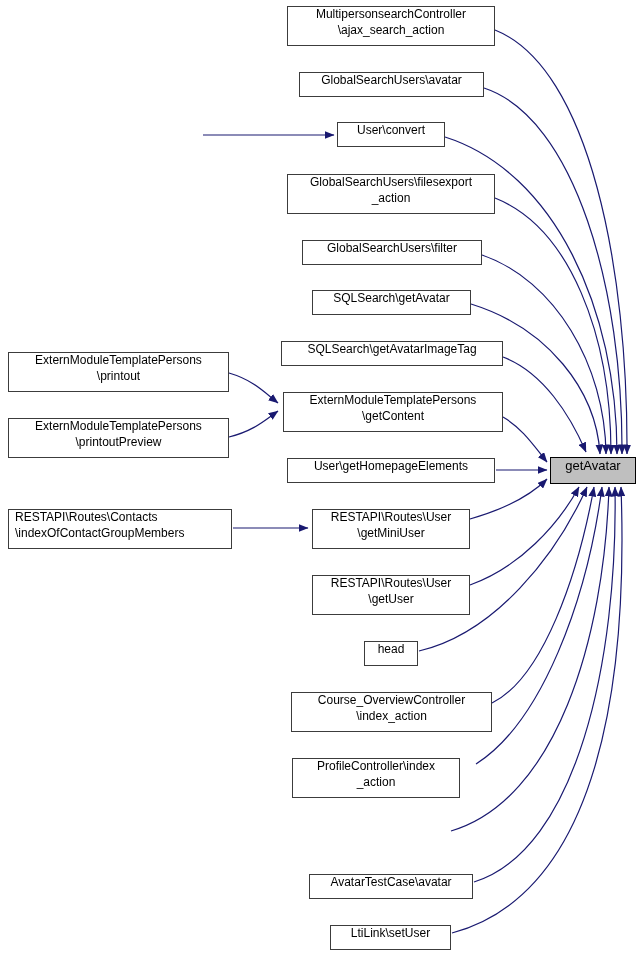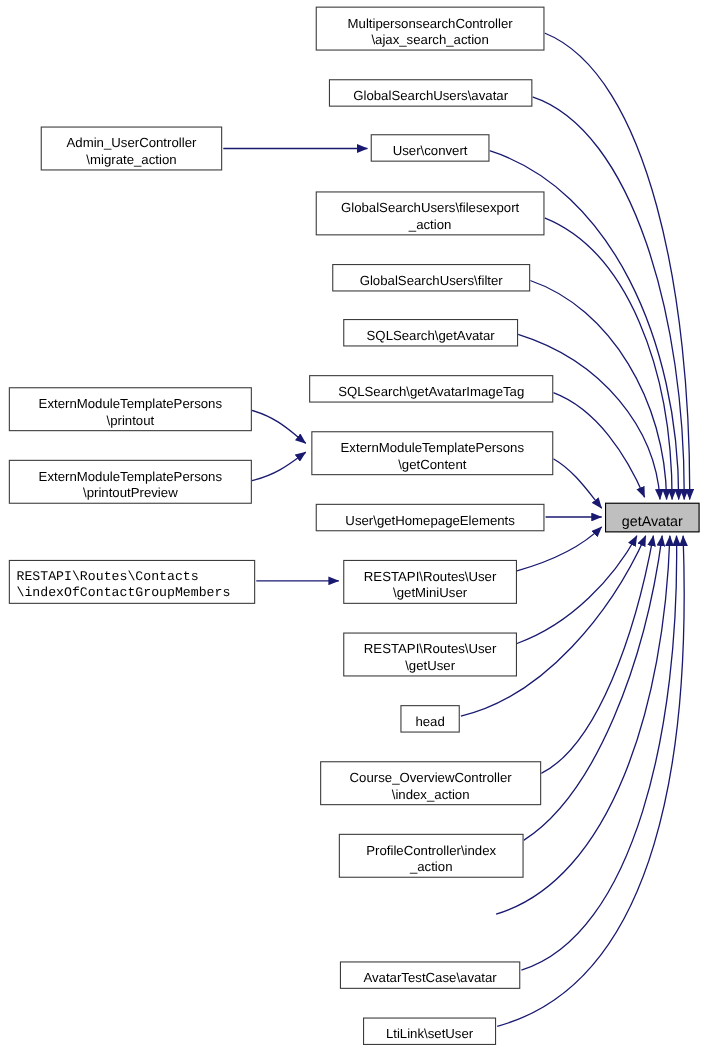--- a/index.html
+++ b/index.html
@@ -1,26 +1,26 @@
 <!DOCTYPE html>
 <html style="--bg: #ffffff; --edge: #191970; --node-border: #3c3c3c; --node-fill: #ffffff; --target-fill: #bfbfbf; --text: #000000;"><head>
 <meta charset="utf-8">
 <style>
   html,body{margin:0;padding:0;background:#fff;}
   #canvas{position:relative;width:641px;height:957px;background:var(--bg,#fff);overflow:hidden;
           font-family:"Liberation Sans","DejaVu Sans",sans-serif;}
   #edges{position:absolute;left:0;top:0;width:641px;height:957px;}
   #edges path.edge{fill:none;stroke:var(--edge,#191970);stroke-width:1.2px;}
   #edges .arrow{fill:var(--edge,#191970);}
-  .node{position:absolute;box-sizing:border-box;display:flex;align-items:flex-end;justify-content:center;
+  .node{position:absolute;box-sizing:border-box;display:flex;align-items:flex-start;justify-content:center;
         background:var(--node-fill,#fff);border:1px solid var(--node-border,#3c3c3c);
         color:var(--text,#000);font-size:12px;line-height:1.3;text-align:center;cursor:pointer;}
   .node .lbl{white-space:pre-line;padding:0 4px;}
   .node.left{justify-content:flex-start;}
-  .node.left .lbl{text-align:left;padding-left:6px;font-family:Liberation Mono, monospace;}
+  .node.left .lbl{text-align:left;padding-left:6px;}
   .node.target{background:var(--target-fill,#bfbfbf);border:1.5px solid #000;font-size:13px;}
 </style>
 </head>
 <body>
 
 <div id="canvas">
 
   <svg id="edges" viewBox="0 0 641 957" xmlns="http://www.w3.org/2000/svg">
     <defs>
       <marker id="arr" viewBox="0 0 10 8" refX="9.5" refY="4" markerWidth="10" markerHeight="8" markerUnits="userSpaceOnUse" orient="auto">
@@ -88,35 +88,31 @@
     <span class="lbl">RESTAPI\Routes\User
 \getUser</span>
   </div>
   <div class="node" style="left:364px;top:641px;width:54px;height:25px">
     <span class="lbl">head</span>
   </div>
   <div class="node" style="left:291px;top:692px;width:201px;height:40px">
     <span class="lbl">Course_OverviewController
 \index_action</span>
   </div>
-  <div class="node" style="left:308px;top:758px;width:168px;height:40px">
+  <div class="node" style="left:292px;top:758px;width:168px;height:40px">
     <span class="lbl">ProfileController\index
 _action</span>
   </div>
   <div class="node" style="left:309px;top:874px;width:164px;height:25px">
     <span class="lbl">AvatarTestCase\avatar</span>
   </div>
   <div class="node" style="left:330px;top:925px;width:121px;height:25px">
     <span class="lbl">LtiLink\setUser</span>
   </div>
 
-  <div class="node" style="left:37px;top:115px;width:165px;height:40px">
-    <span class="lbl">Admin_UserController
-\migrate_action</span>
-  </div>
   <div class="node" style="left:8px;top:352px;width:221px;height:40px">
     <span class="lbl">ExternModuleTemplatePersons
 \printout</span>
   </div>
   <div class="node" style="left:8px;top:418px;width:221px;height:40px">
     <span class="lbl">ExternModuleTemplatePersons
 \printoutPreview</span>
   </div>
   <div class="node left" style="left:8px;top:509px;width:224px;height:40px">
     <span class="lbl">RESTAPI\Routes\Contacts

